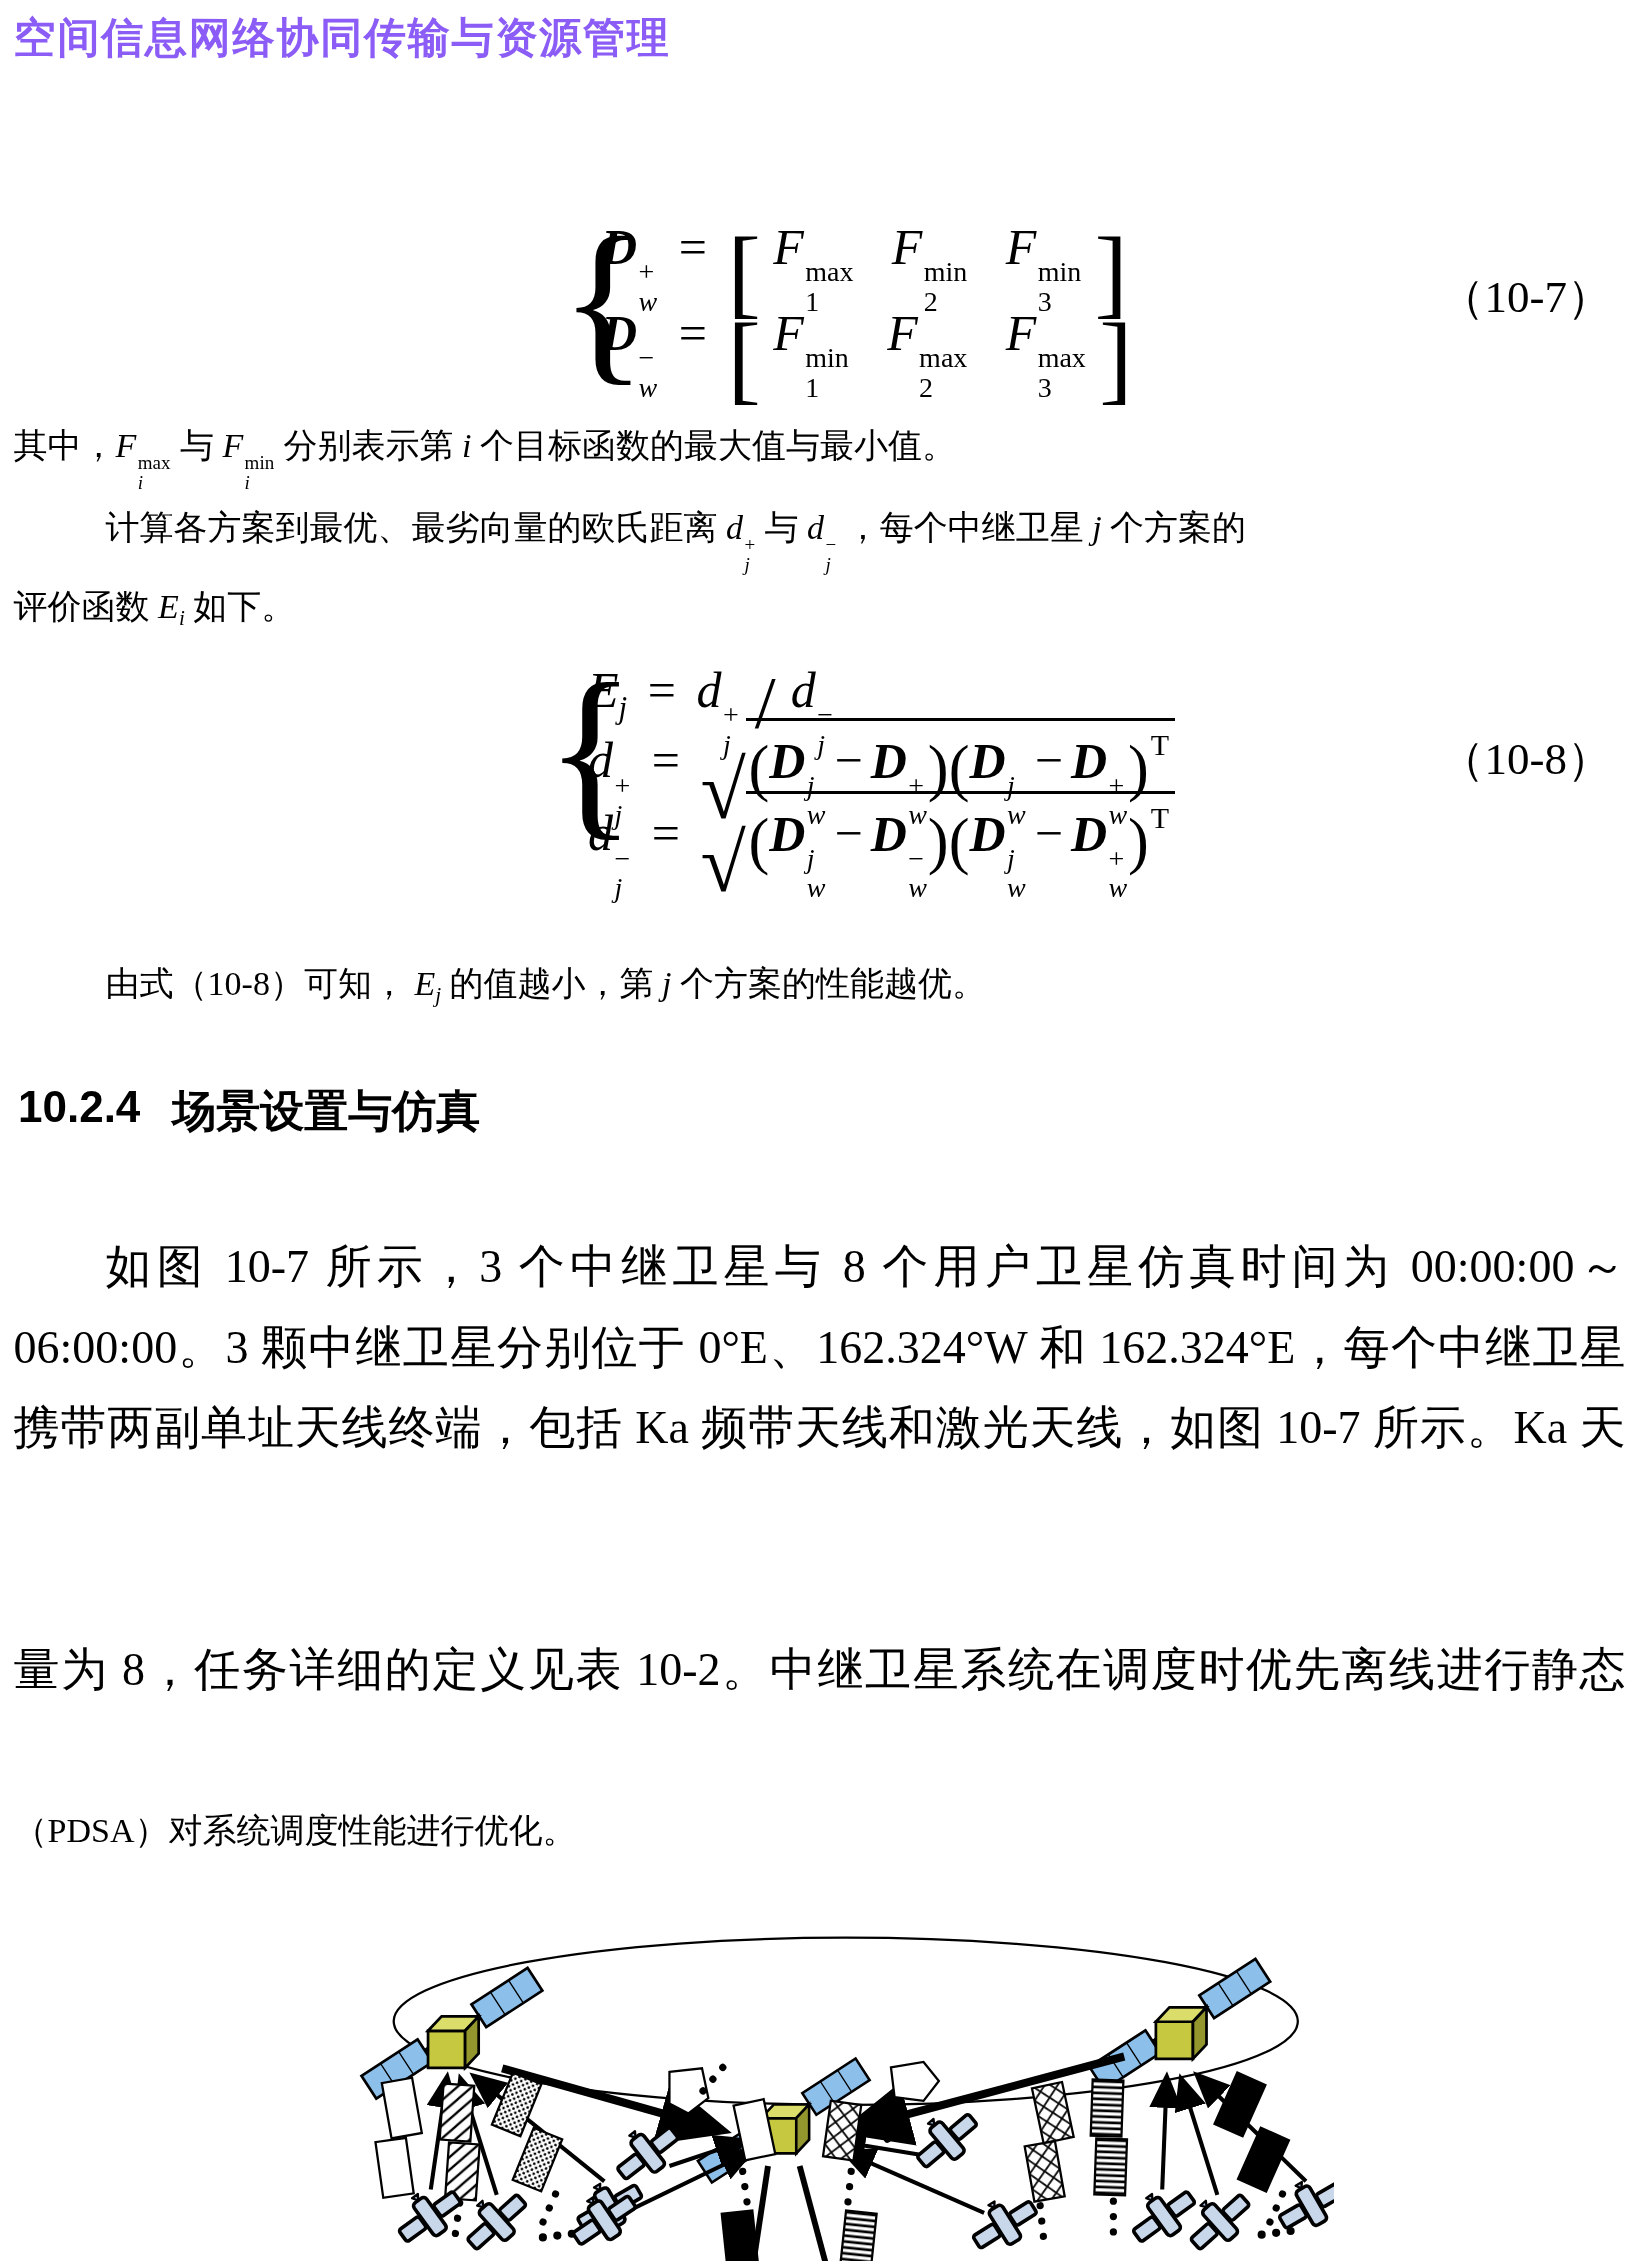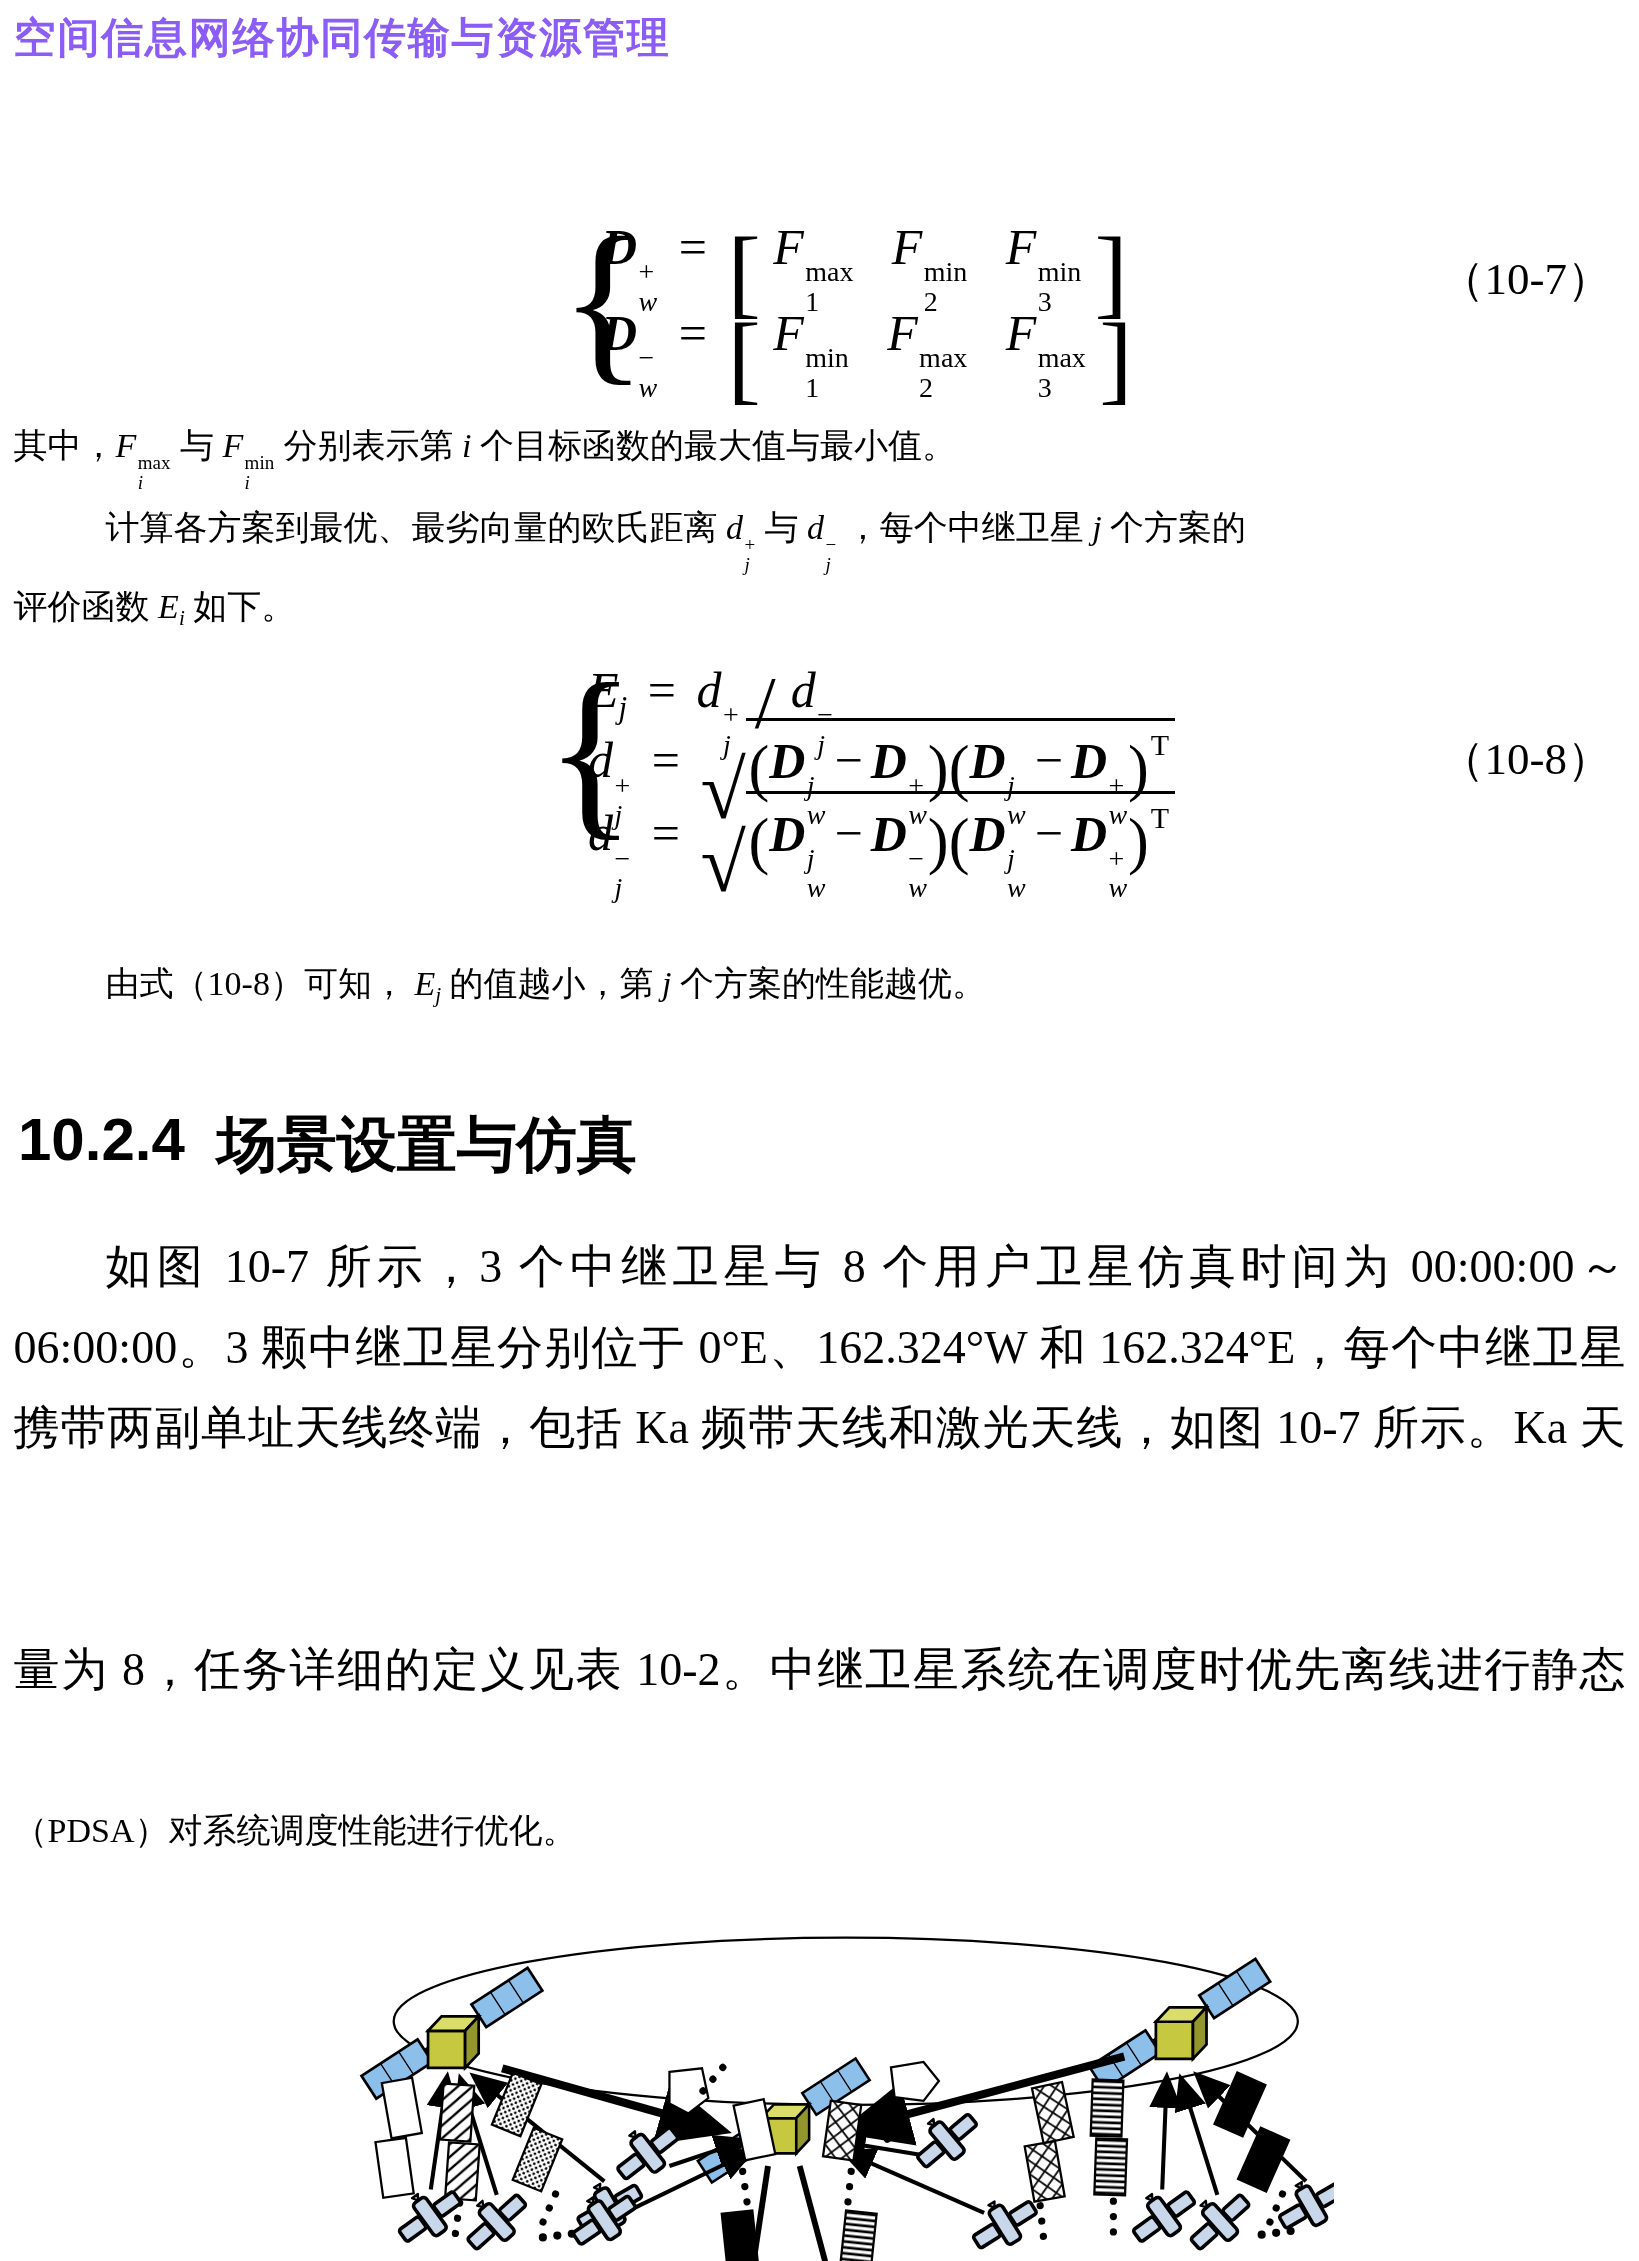--- a/index.html
+++ b/index.html
@@ -28,21 +28,21 @@
   .eqlabel{position:absolute;right:27px;font-size:45px;font-style:normal;}
   .bk{font-size:2.0em;vertical-align:-0.42em;font-style:normal;line-height:0;}
   .term{margin-left:25px;}
   .mim{margin:0 8.1px;font-style:normal;}
   .rad{font-size:1.65em;font-style:normal;line-height:0;vertical-align:-0.5em;}
   .radicand{border-top:3.6px solid #000;display:inline-block;padding:2.7px 6.3px 0 2.7px;}
   .par{font-size:1.25em;vertical-align:-0.18em;font-style:normal;line-height:0;}
   .tsup{font-size:0.6em;font-style:normal;vertical-align:0.75em;margin-left:1.8px;}
   .slash{font-size:1.5em;font-style:normal;vertical-align:-0.28em;margin:0 2.7px;}
   
-  #sechead{position:absolute;left:18px;top:1082px;font-size:60px;font-weight:bold;display:flex;gap:32px;margin-top:23px;}
+  #sechead{position:absolute;left:18px;top:1082px;font-size:44px;font-weight:bold;display:flex;gap:32px;}
   #figsvg{position:absolute;left:353px;top:1918px;}
 </style>
 </head>
 <body>
 
 <div id="page">
 
   <div id="hdr" class="sans">空间信息网络协同传输与资源管理</div>
 
   <div>
@@ -82,21 +82,21 @@
       <span class="term"><i class="v">F</i><span class="sc">
             <span class="up">max</span>
             <span class="dn" style="font-style:normal;">2</span>
           </span></span>
       <span class="term"><i class="v">F</i><span class="sc">
             <span class="up">max</span>
             <span class="dn" style="font-style:normal;">3</span>
           </span></span>
       <span class="bk">]</span>
     </div>
-    <div class="eqlabel" style="top:249px;">（10-7）</div>
+    <div class="eqlabel" style="top:267px;">（10-7）</div>
   </div>
 
   <div class="tline" style="top:405px;">
     <span>其中，</span><i class="v">F</i><span class="sc">
         <span class="up">max</span>
         <span class="dn">i</span>
       </span>
     <span>与</span>
     <i class="v">F</i><span class="sc">
         <span class="up">min</span>

